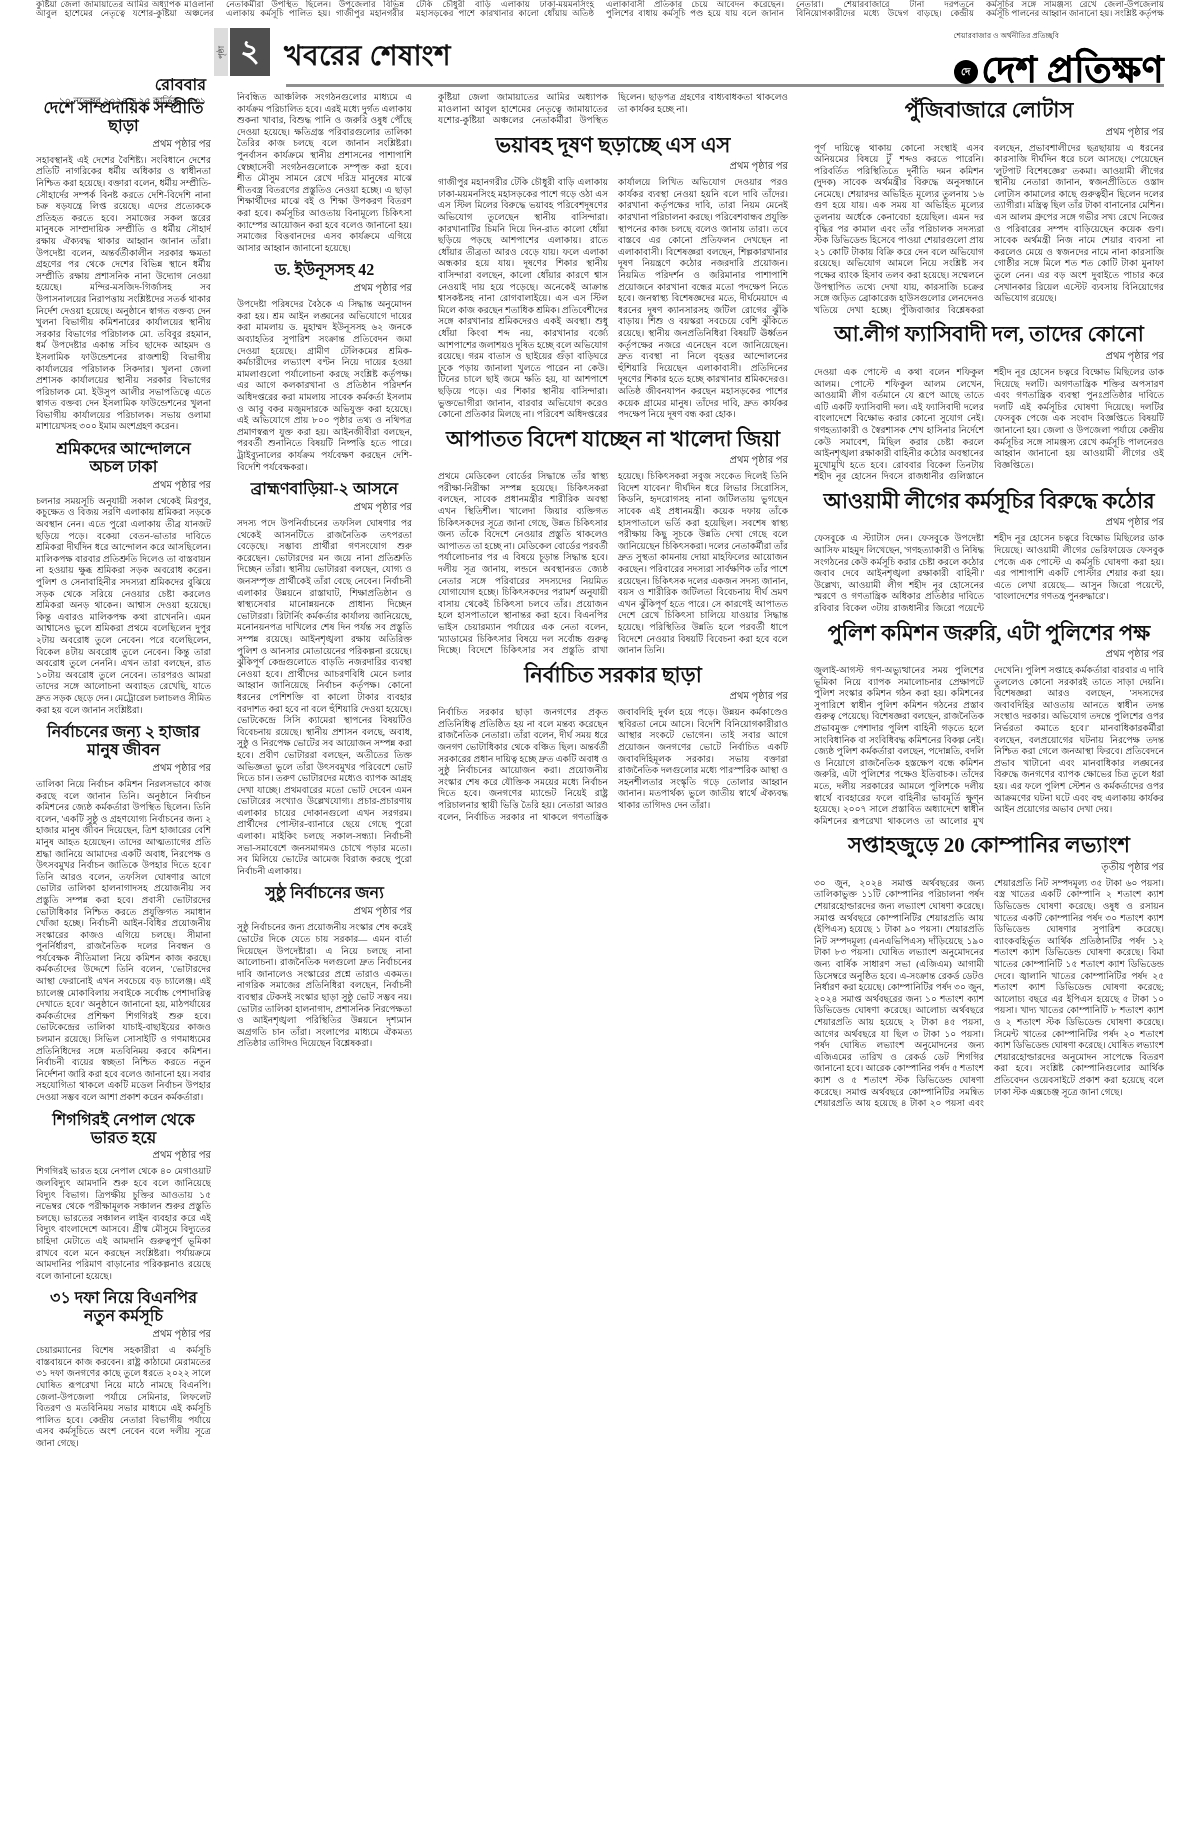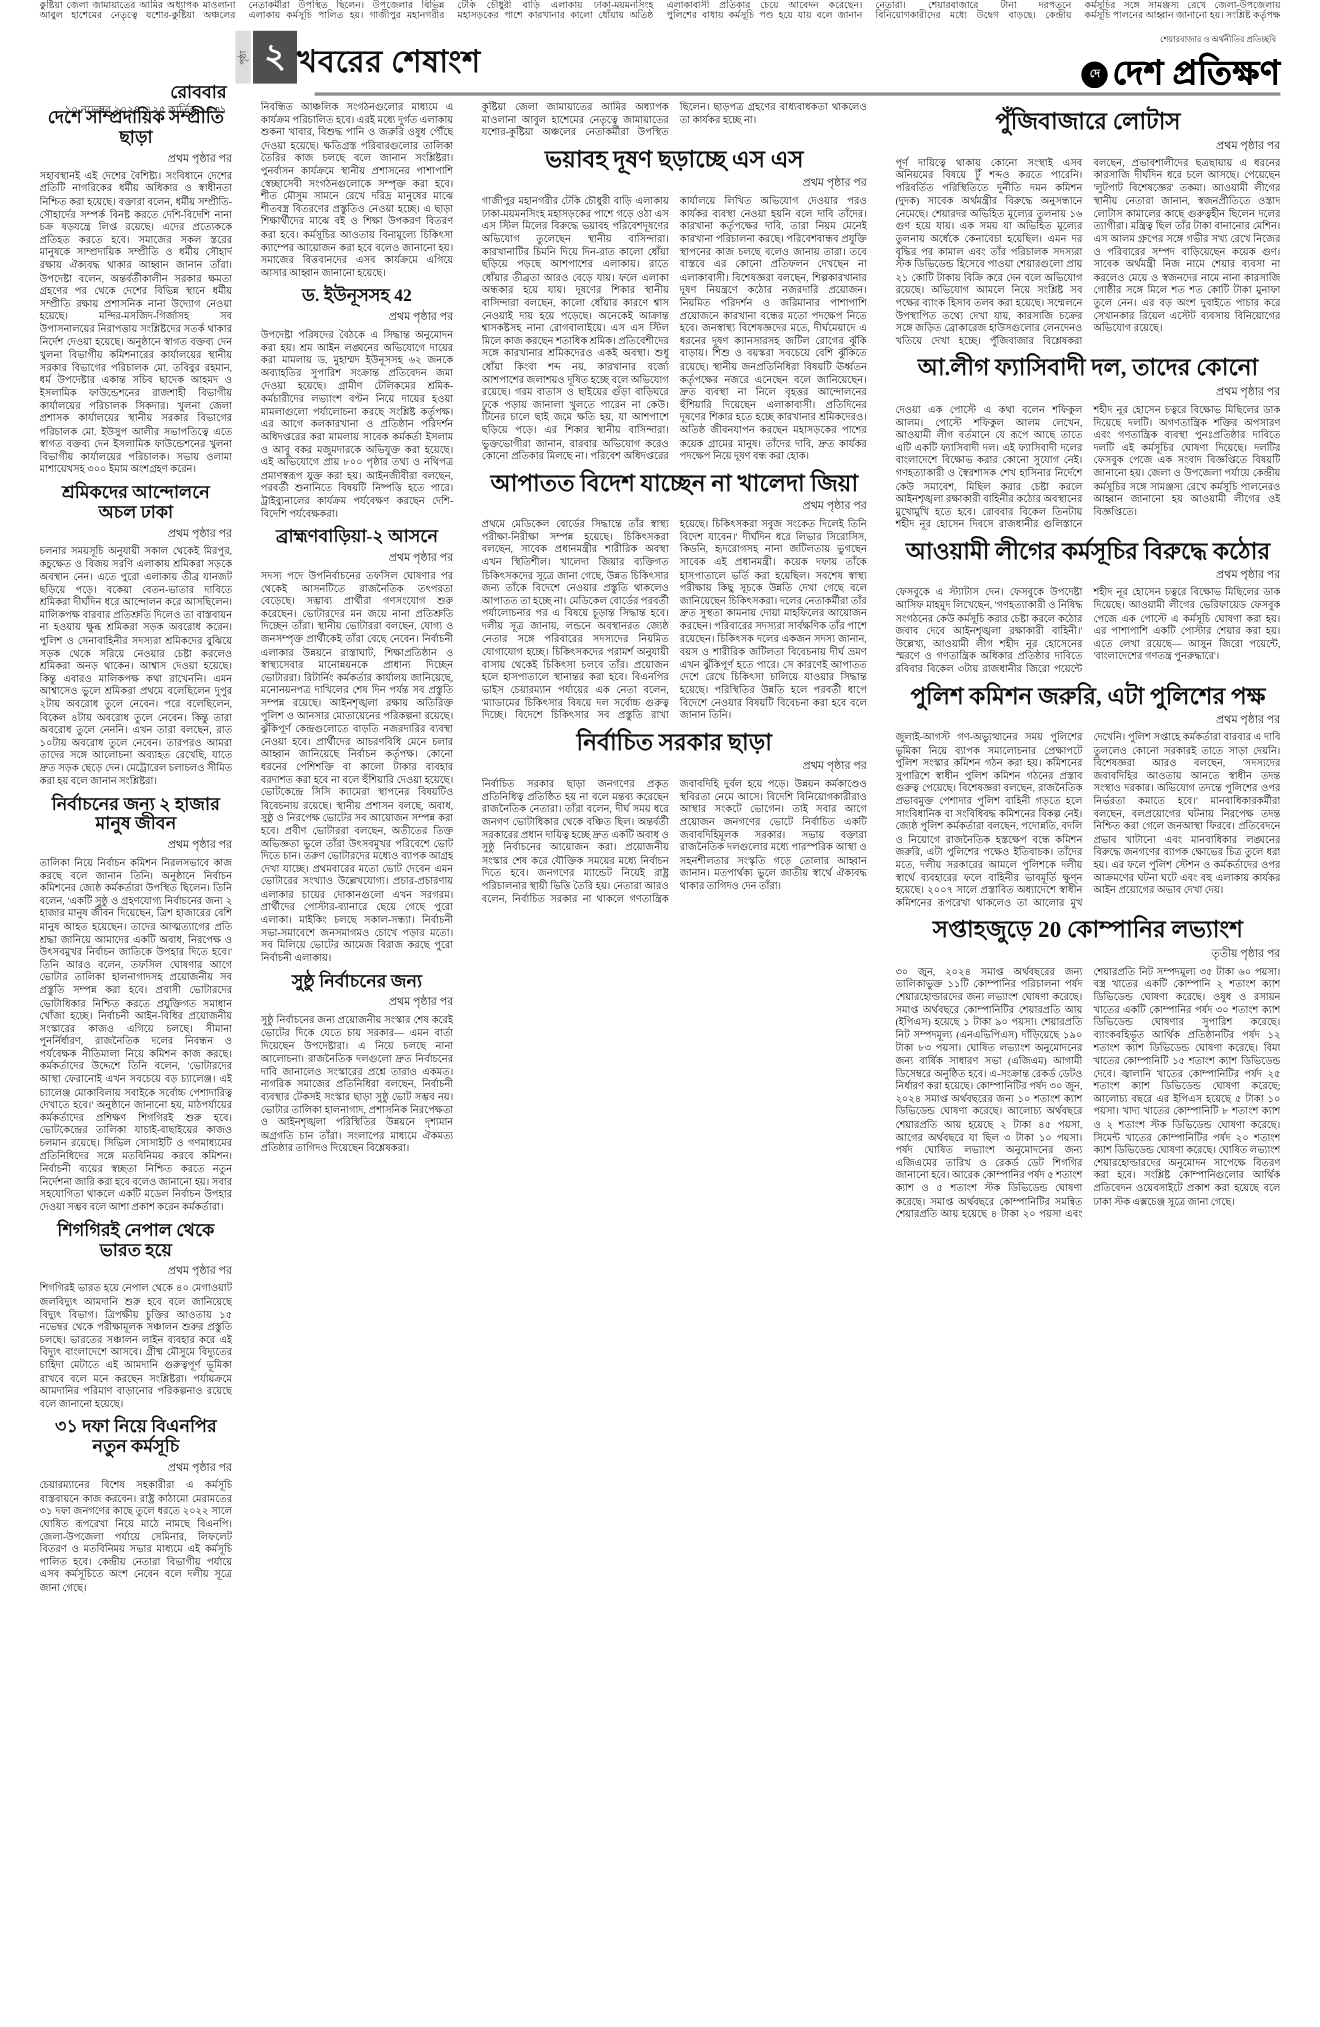--- a/index.html
+++ b/index.html
@@ -10,28 +10,28 @@
         column-count:6;column-gap:12px;font-size:8.5px;line-height:9.2px;text-align:justify;color:#1a1a1a;}
   
   .header{position:absolute;top:28px;left:36px;width:1128px;height:58px;display:flex;align-items:flex-start;}
   .dateblock{width:170px;text-align:right;padding-top:8px;line-height:1.15;margin-top:40px;}
   .weekday{font-weight:bold;font-size:16px;}
   .dateline{font-size:9.5px;margin-top:2px;}
   .pagelabelbox{width:14px;height:48px;background:#dcdcdc;margin-left:8px;display:flex;align-items:center;justify-content:center;}
   .pagelabelbox span{writing-mode:vertical-rl;transform:rotate(180deg);font-size:8px;color:#333;}
   .pagenumbox{width:40px;height:48px;background:#4f4f4f;color:#fff;display:flex;align-items:center;justify-content:center;
         font-size:30px;font-weight:bold;margin-left:2px;}
-  .sectiontitle{font-size:28px;font-weight:bold;padding-top:6px;letter-spacing:0.5px;}
+  .sectiontitle{font-size:28px;font-weight:bold;margin-left:14px;padding-top:6px;letter-spacing:0.5px;}
   .headspacer{flex:1;}
-  .masthead{text-align:right;padding-top:2px;}
+  .masthead{text-align:left;padding-top:2px;}
   .tagline{font-size:7.5px;color:#222;margin-right:4px;}
   .mhrow{display:flex;align-items:center;justify-content:flex-end;gap:4px;}
   .mlogo{width:24px;height:24px;border-radius:50%;background:#000;color:#fff;font-size:10px;
         display:flex;align-items:center;justify-content:center;font-weight:bold;}
-  .mtitle{font-size:30px;font-weight:bold;letter-spacing:0.5px;-webkit-text-stroke:0.6px #000;}
+  .mtitle{font-size:36px;font-weight:bold;letter-spacing:0.5px;-webkit-text-stroke:0.6px #000;}
   .headrule{position:absolute;top:84px;left:286px;width:878px;height:3px;background:#8f8f8f;}
   
   .maincols{position:absolute;top:92px;left:36px;width:1128px;height:1745px;display:flex;gap:26px;}
   .col{flex:1 1 0;overflow:hidden;}
   .col.span2{flex:2 2 0;}
   article{display:block;}
   .headline{font-size:16px;line-height:1.12;font-weight:bold;text-align:center;margin:7px 2px 0 2px;}
   .col.span2 .headline{font-size:21px;text-align:center;}
   .continued{font-size:10px;text-align:right;margin:1px 0 2px 0;}
   .body{font-size:9px;line-height:11.6px;text-align:justify;

